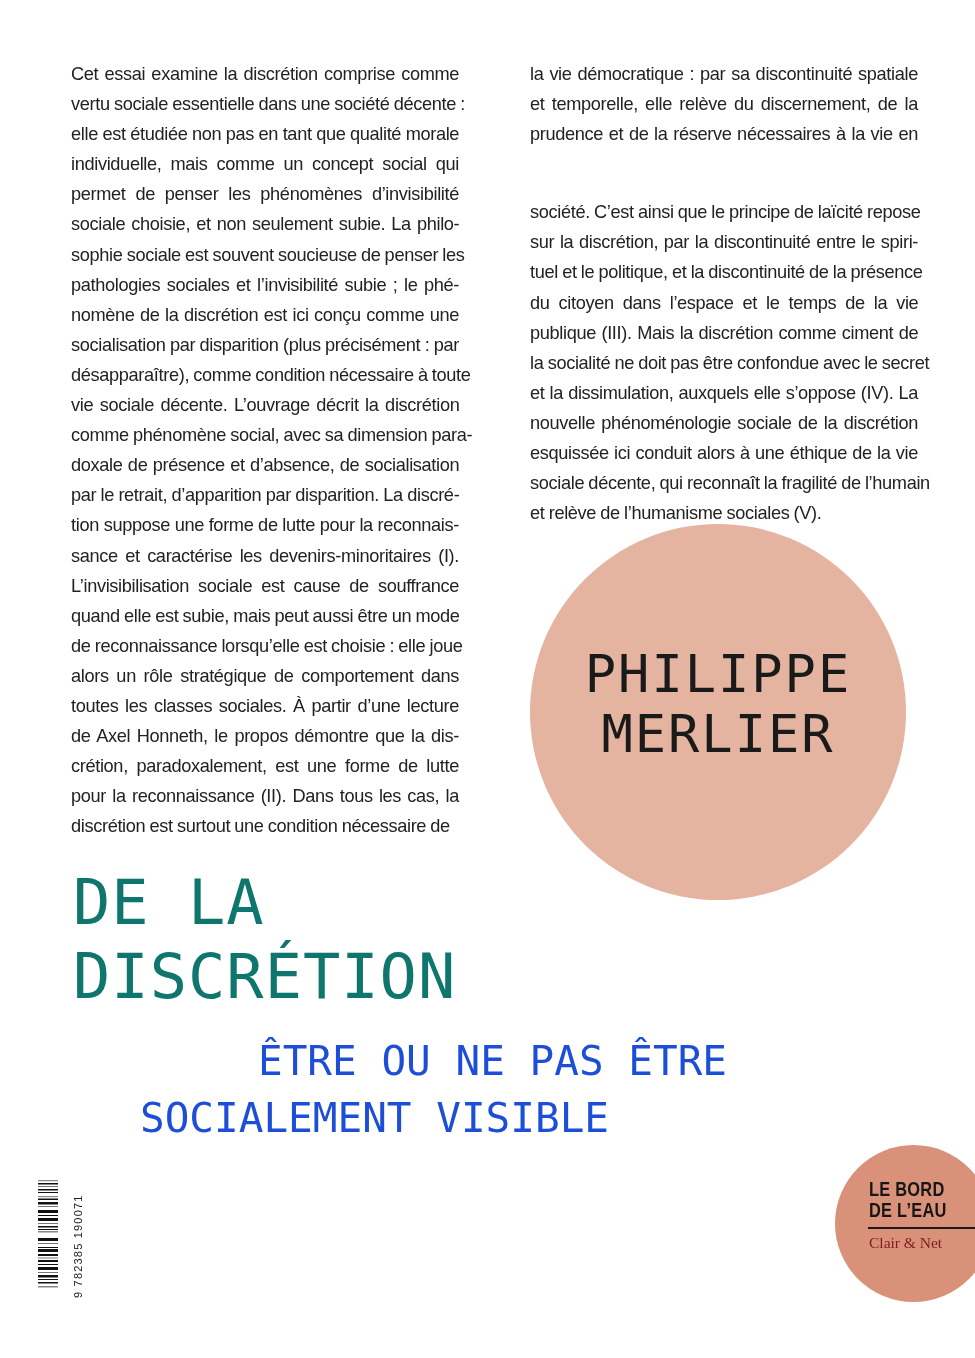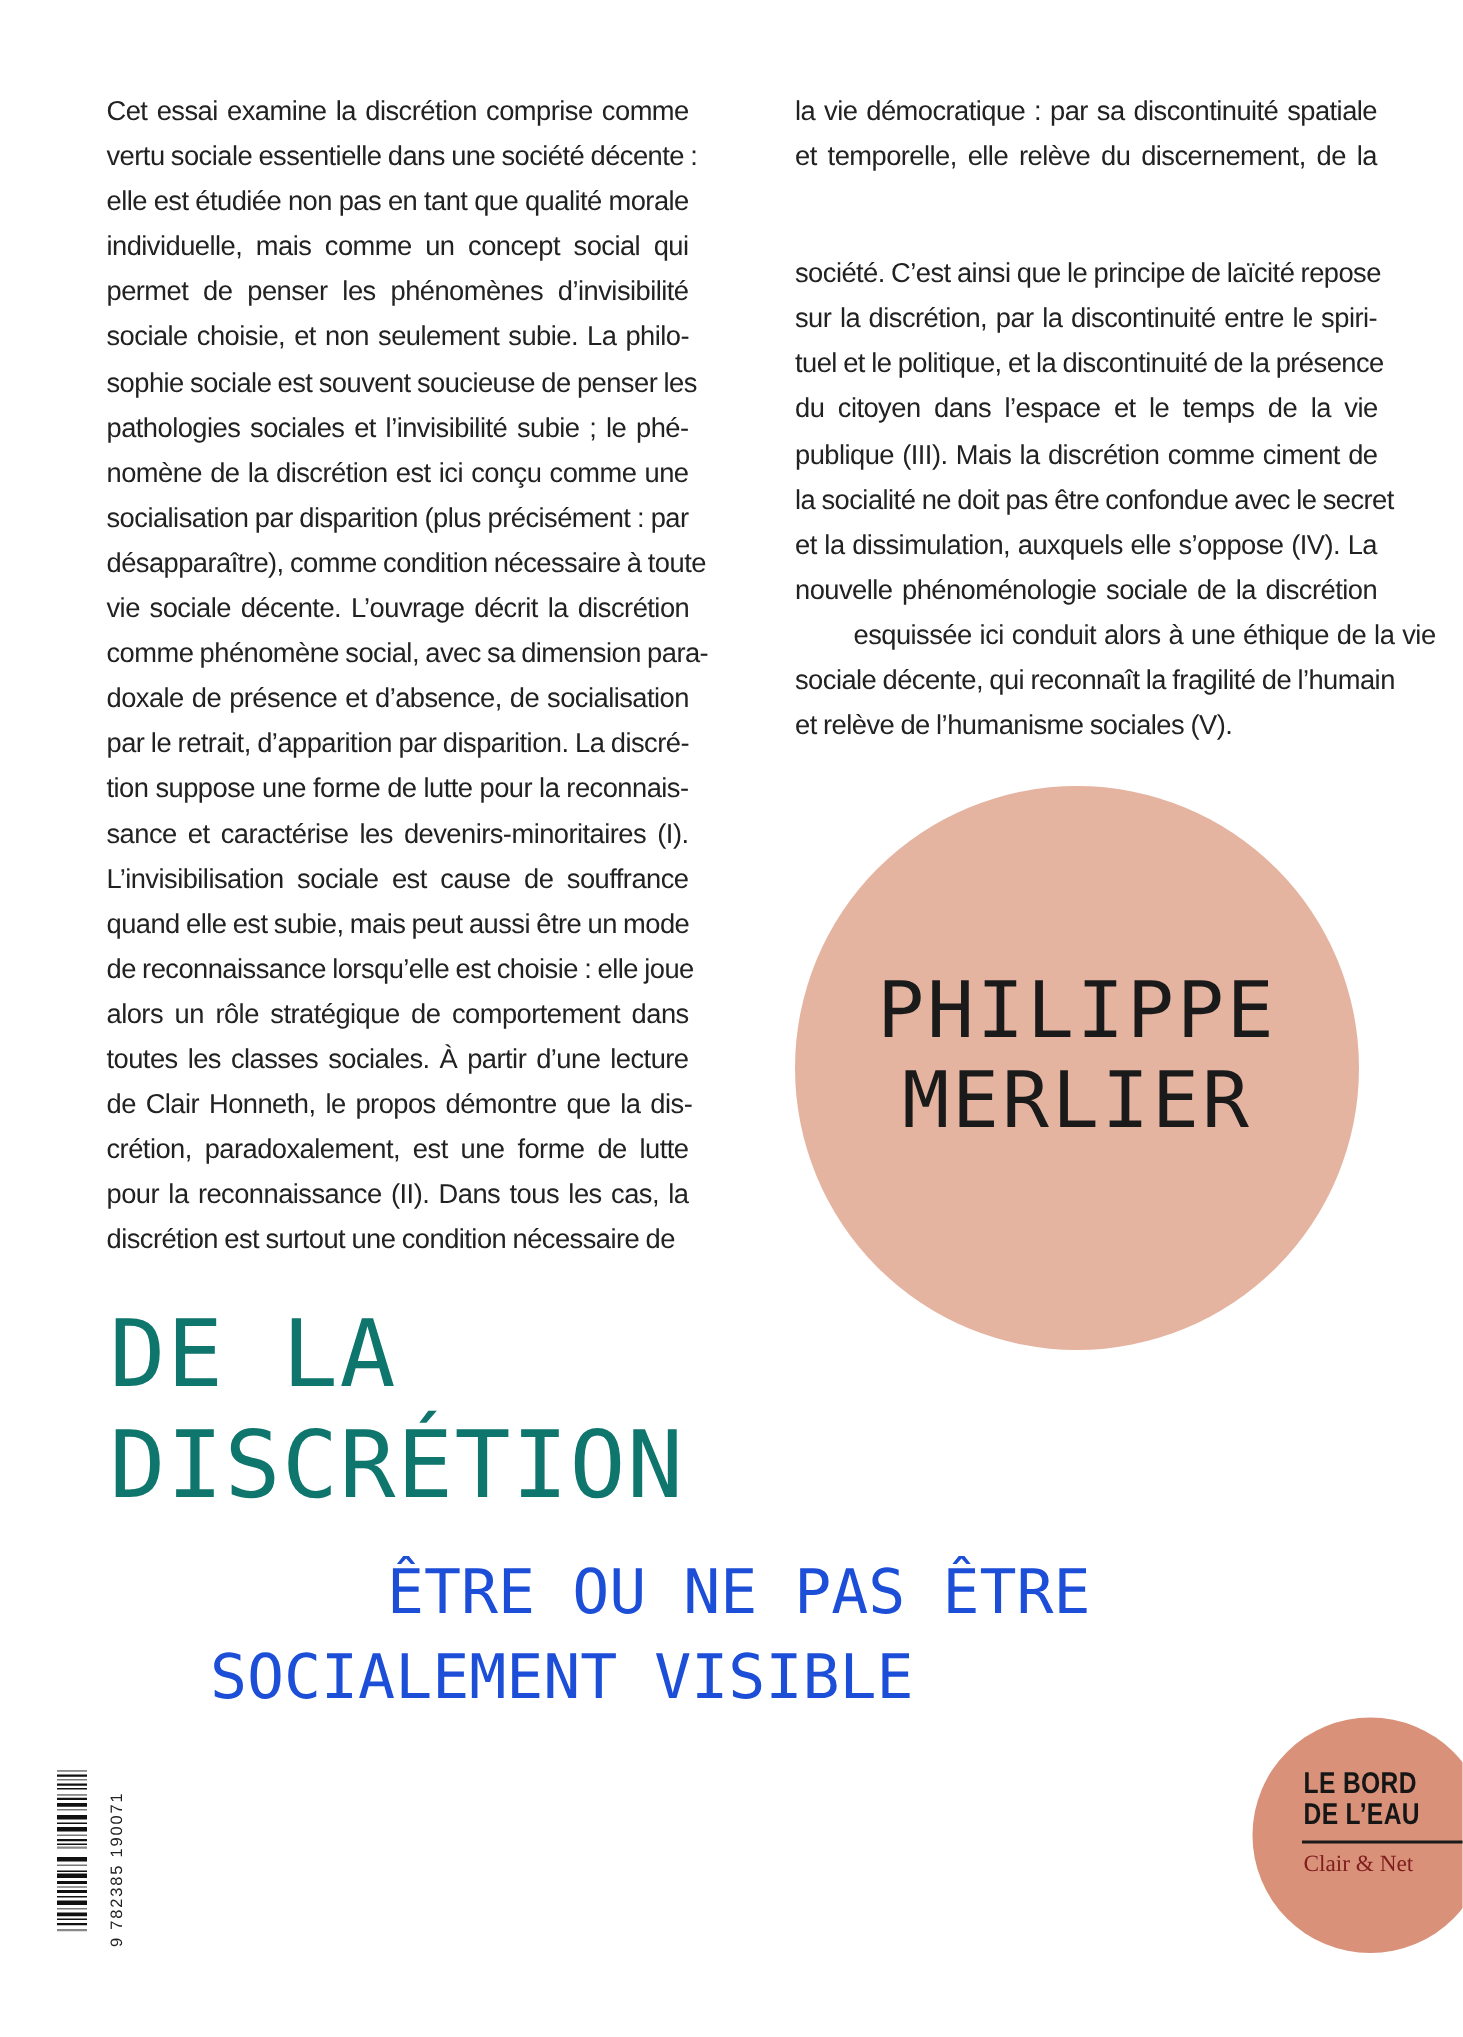--- a/index.html
+++ b/index.html
@@ -175,37 +175,38 @@
     <span class="line" style="display: block;">comme phénomène social, avec sa dimension para-</span>
     <span class="line" style="display: block; word-spacing: 0.666667px;">doxale de présence et d’absence, de socialisation</span>
     <span class="line" style="display: block; word-spacing: -0.357143px;">par le retrait, d’apparition par disparition. La discré-</span>
     <span class="line" style="display: block; word-spacing: 0px;">tion suppose une forme de lutte pour la reconnais-</span>
     <span class="line" style="display: block; word-spacing: 2.7px;">sance et caractérise les devenirs-minoritaires (I).</span>
     <span class="line" style="display: block; word-spacing: 4.3px;">L’invisibilisation sociale est cause de souffrance</span>
     <span class="line" style="display: block;">quand elle est subie, mais peut aussi être un mode</span>
     <span class="line" style="display: block;">de reconnaissance lorsqu’elle est choisie : elle joue</span>
     <span class="line" style="display: block; word-spacing: 3px;">alors un rôle stratégique de comportement dans</span>
     <span class="line" style="display: block; word-spacing: 1.92857px;">toutes les classes sociales. À partir d’une lecture</span>
-    <span class="line" style="display: block; word-spacing: 1.875px;">de Clair Honneth, le propos démontre que la dis-</span>
+    <span class="line" style="display: block; word-spacing: 1.875px;">de Axel Honneth, le propos démontre que la dis-</span>
     <span class="line" style="display: block; word-spacing: 3.83333px;">crétion, paradoxalement, est une forme de lutte</span>
     <span class="line" style="display: block; word-spacing: 1.5px;">pour la reconnaissance (II). Dans tous les cas, la</span>
     <span class="line last">discrétion est surtout une condition nécessaire de</span>
   </div>
 <div id="col-right" class="col">
     <span class="line" style="display: block; word-spacing: 1.21429px;">la vie démocratique : par sa discontinuité spatiale</span>
     <span class="line" style="display: block; word-spacing: 2.5px;">et temporelle, elle relève du discernement, de la</span>
+    <span class="line" style="display: block; word-spacing: 0.944444px;">prudence et de la réserve nécessaires à la vie en</span>
     <span class="line" style="display: block; margin-top: 48px;">société. C’est ainsi que le principe de laïcité repose</span>
     <span class="line" style="display: block; word-spacing: 1px;">sur la discrétion, par la discontinuité entre le spiri-</span>
     <span class="line" style="display: block;">tuel et le politique, et la discontinuité de la présence</span>
     <span class="line" style="display: block; word-spacing: 4.27778px;">du citoyen dans l’espace et le temps de la vie</span>
     <span class="line" style="display: block; word-spacing: 0.785714px;">publique (III). Mais la discrétion comme ciment de</span>
     <span class="line" style="display: block;">la socialité ne doit pas être confondue avec le secret</span>
     <span class="line" style="display: block; word-spacing: 0.357143px;">et la dissimulation, auxquels elle s’oppose (IV). La</span>
     <span class="line" style="display: block; word-spacing: 1.7px;">nouvelle phénoménologie sociale de la discrétion</span>
-    <span class="line" style="display: block; word-spacing: 0.611111px; margin-left: 39px;">esquissée ici conduit alors à une éthique de la vie</span>
+    <span class="line" style="display: block; word-spacing: 0.611111px;">esquissée ici conduit alors à une éthique de la vie</span>
     <span class="line" style="display: block;">sociale décente, qui reconnaît la fragilité de l’humain</span>
     <span class="line last">et relève de l’humanisme sociales (V).</span>
   </div>
 
 <div class="author-circle" style="background: rgb(229, 180, 161);">
   <div class="author-name">
     <span>PHILIPPE</span>
     <span>MERLIER</span>
   </div>
 </div>

